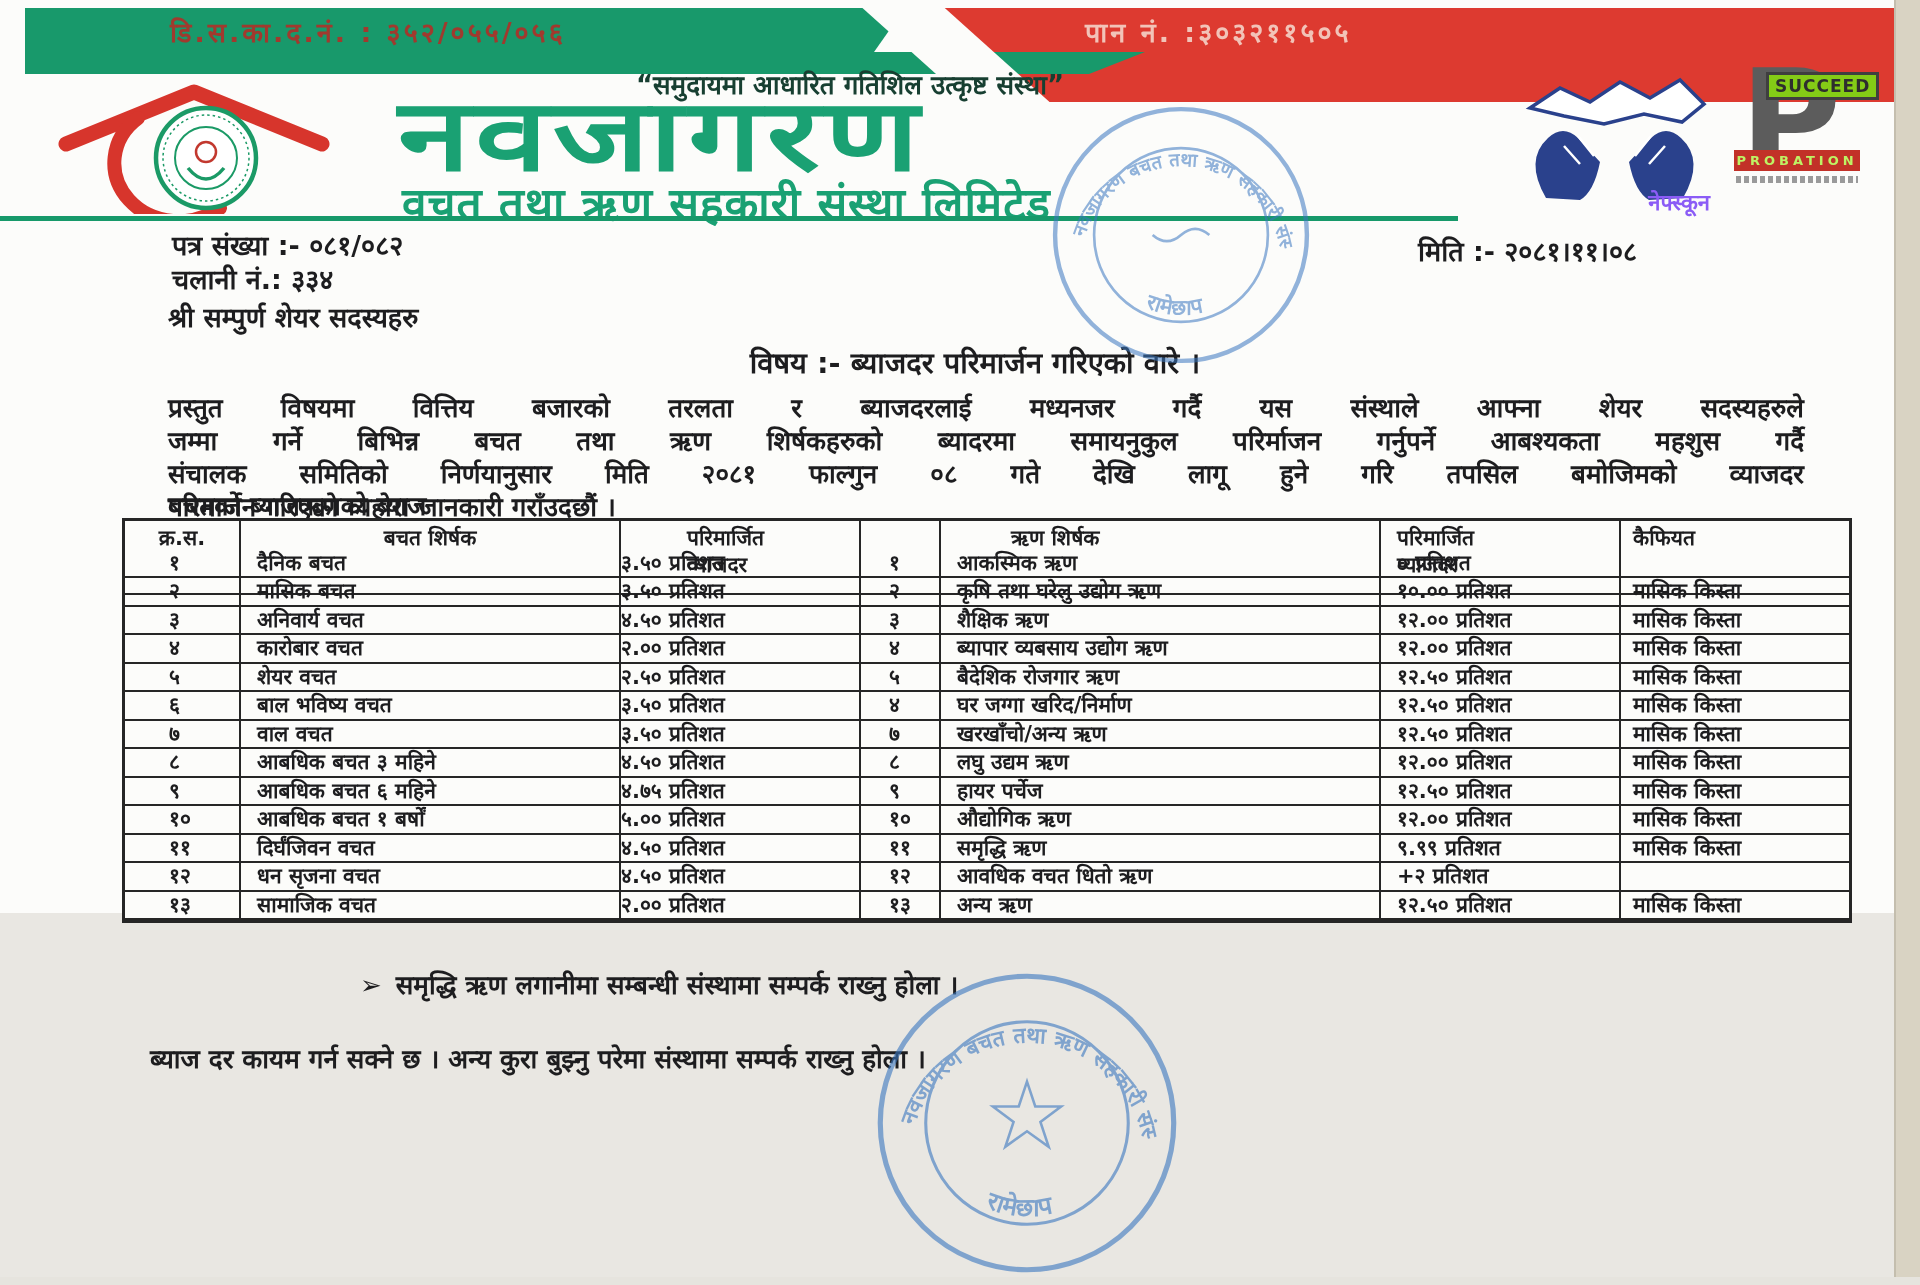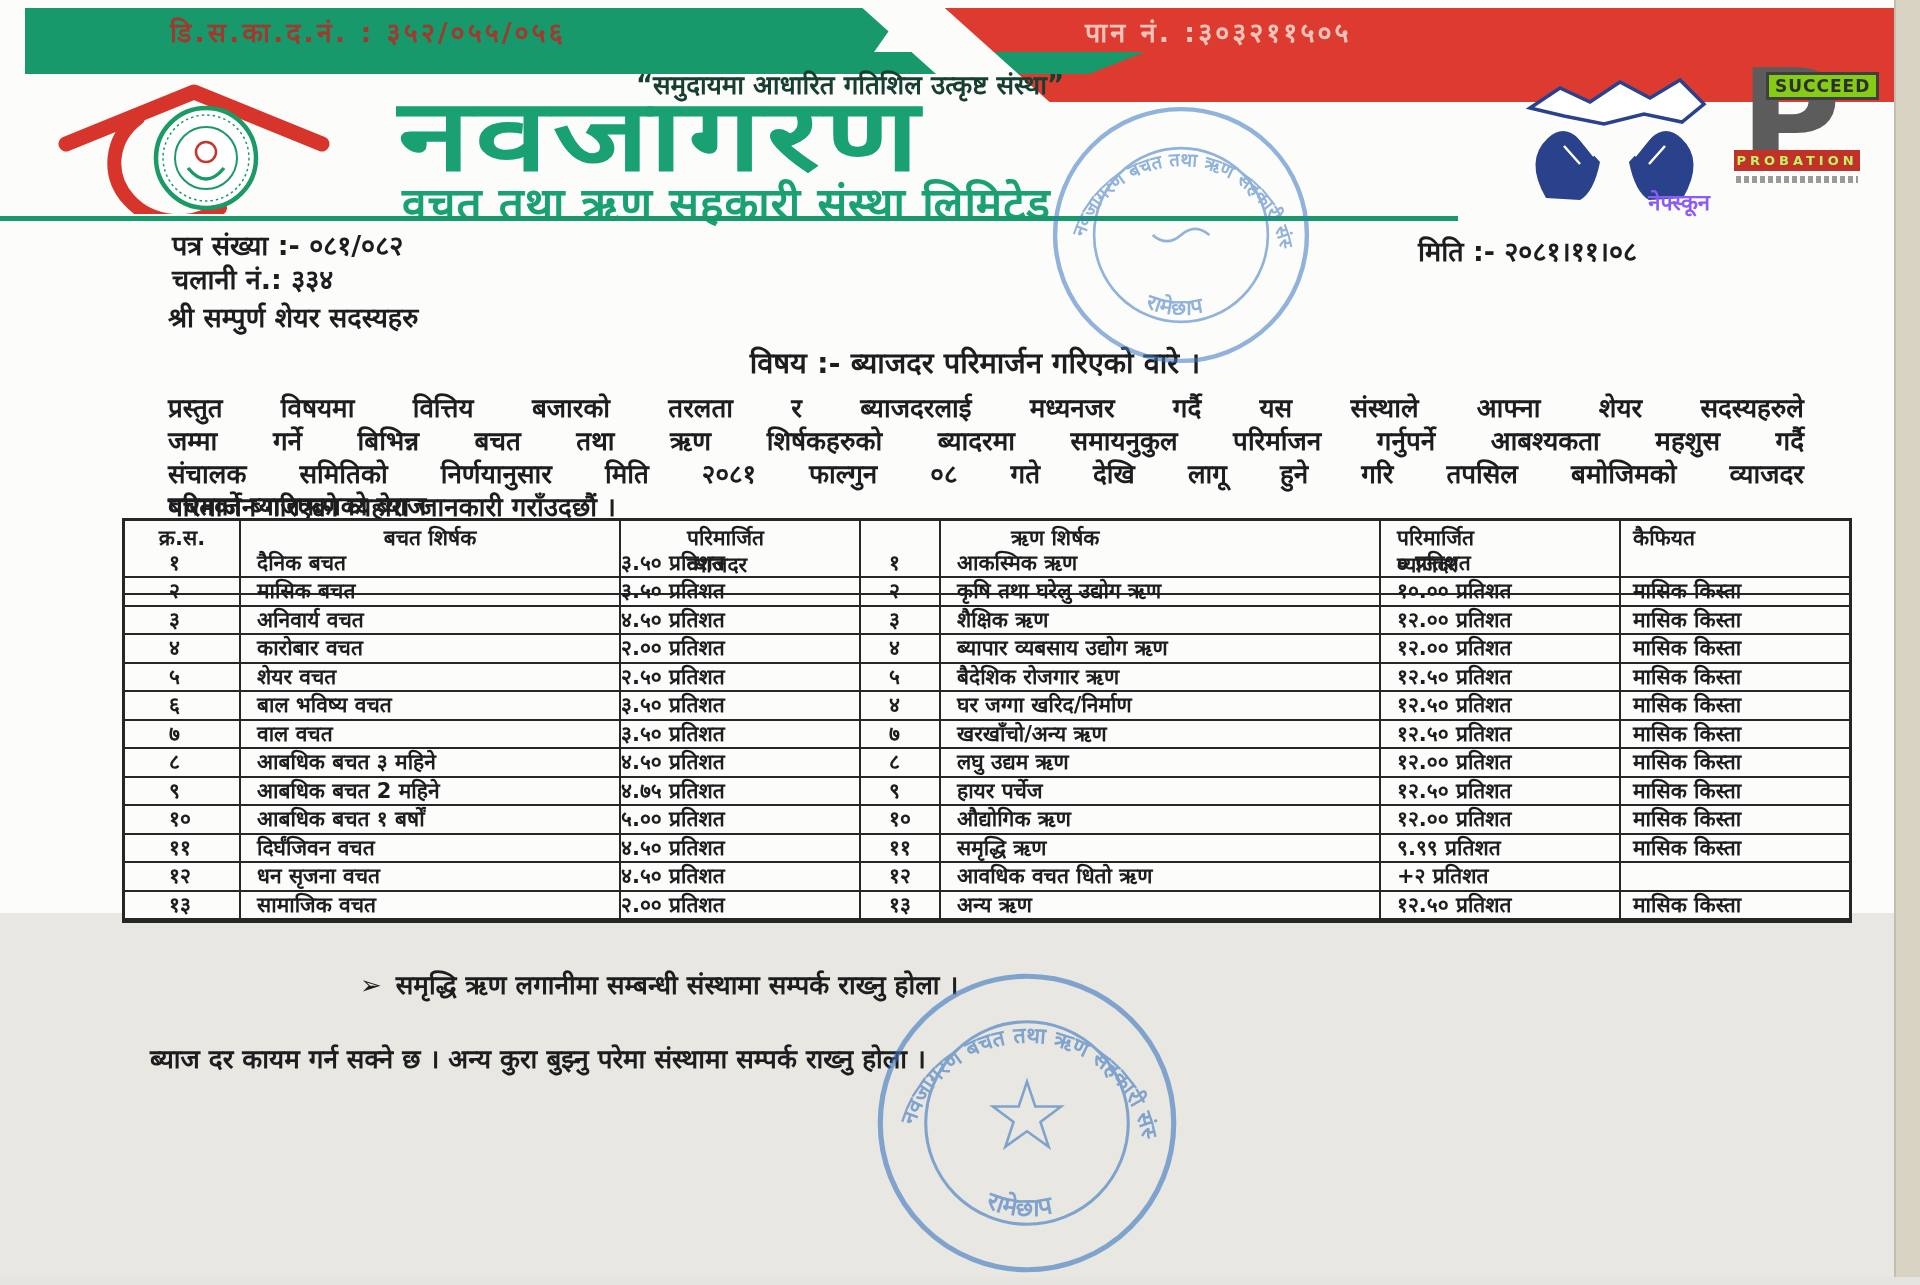--- a/index.html
+++ b/index.html
@@ -230,21 +230,21 @@
       <div class="c-lrate">१२.५० प्रतिशत</div>
       <div class="c-remark">मासिक किस्ता</div>
       <div class="c-sn">८</div>
       <div class="c-saving">आबधिक बचत ३ महिने</div>
       <div class="c-srate">४.५० प्रतिशत</div>
       <div class="c-lsn">८</div>
       <div class="c-loan">लघु उद्यम ऋण</div>
       <div class="c-lrate">१२.०० प्रतिशत</div>
       <div class="c-remark">मासिक किस्ता</div>
       <div class="c-sn">९</div>
-      <div class="c-saving">आबधिक बचत 2 महिने</div>
+      <div class="c-saving">आबधिक बचत ६ महिने</div>
       <div class="c-srate">४.७५ प्रतिशत</div>
       <div class="c-lsn">९</div>
       <div class="c-loan">हायर पर्चेज</div>
       <div class="c-lrate">१२.५० प्रतिशत</div>
       <div class="c-remark">मासिक किस्ता</div>
       <div class="c-sn">१०</div>
       <div class="c-saving">आबधिक बचत १ बर्षों</div>
       <div class="c-srate">५.०० प्रतिशत</div>
       <div class="c-lsn">१०</div>
       <div class="c-loan">औद्योगिक ऋण</div>

